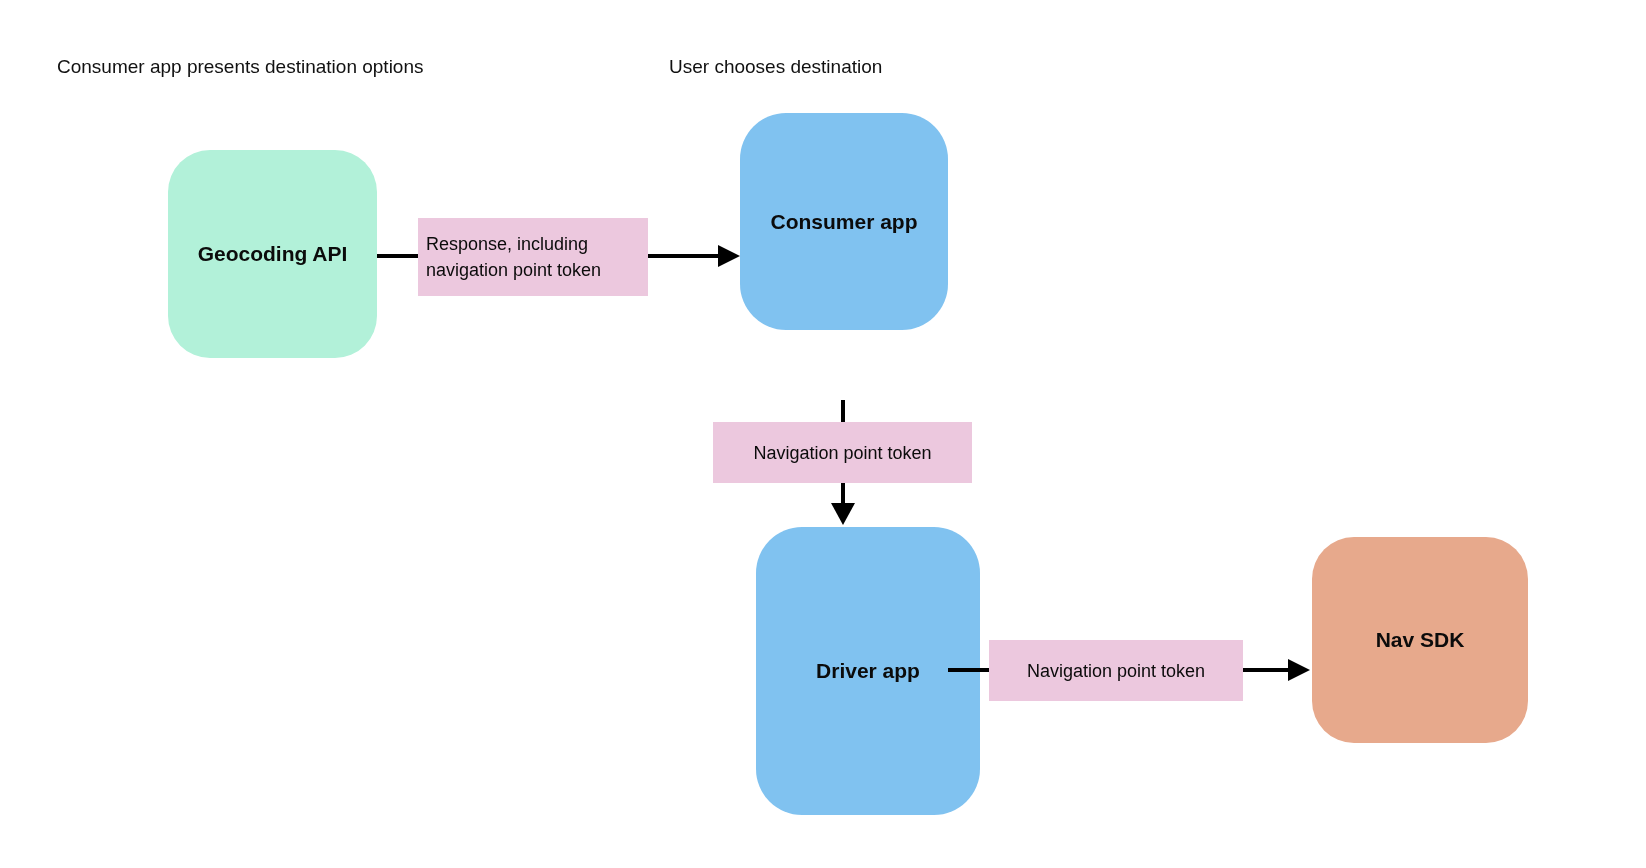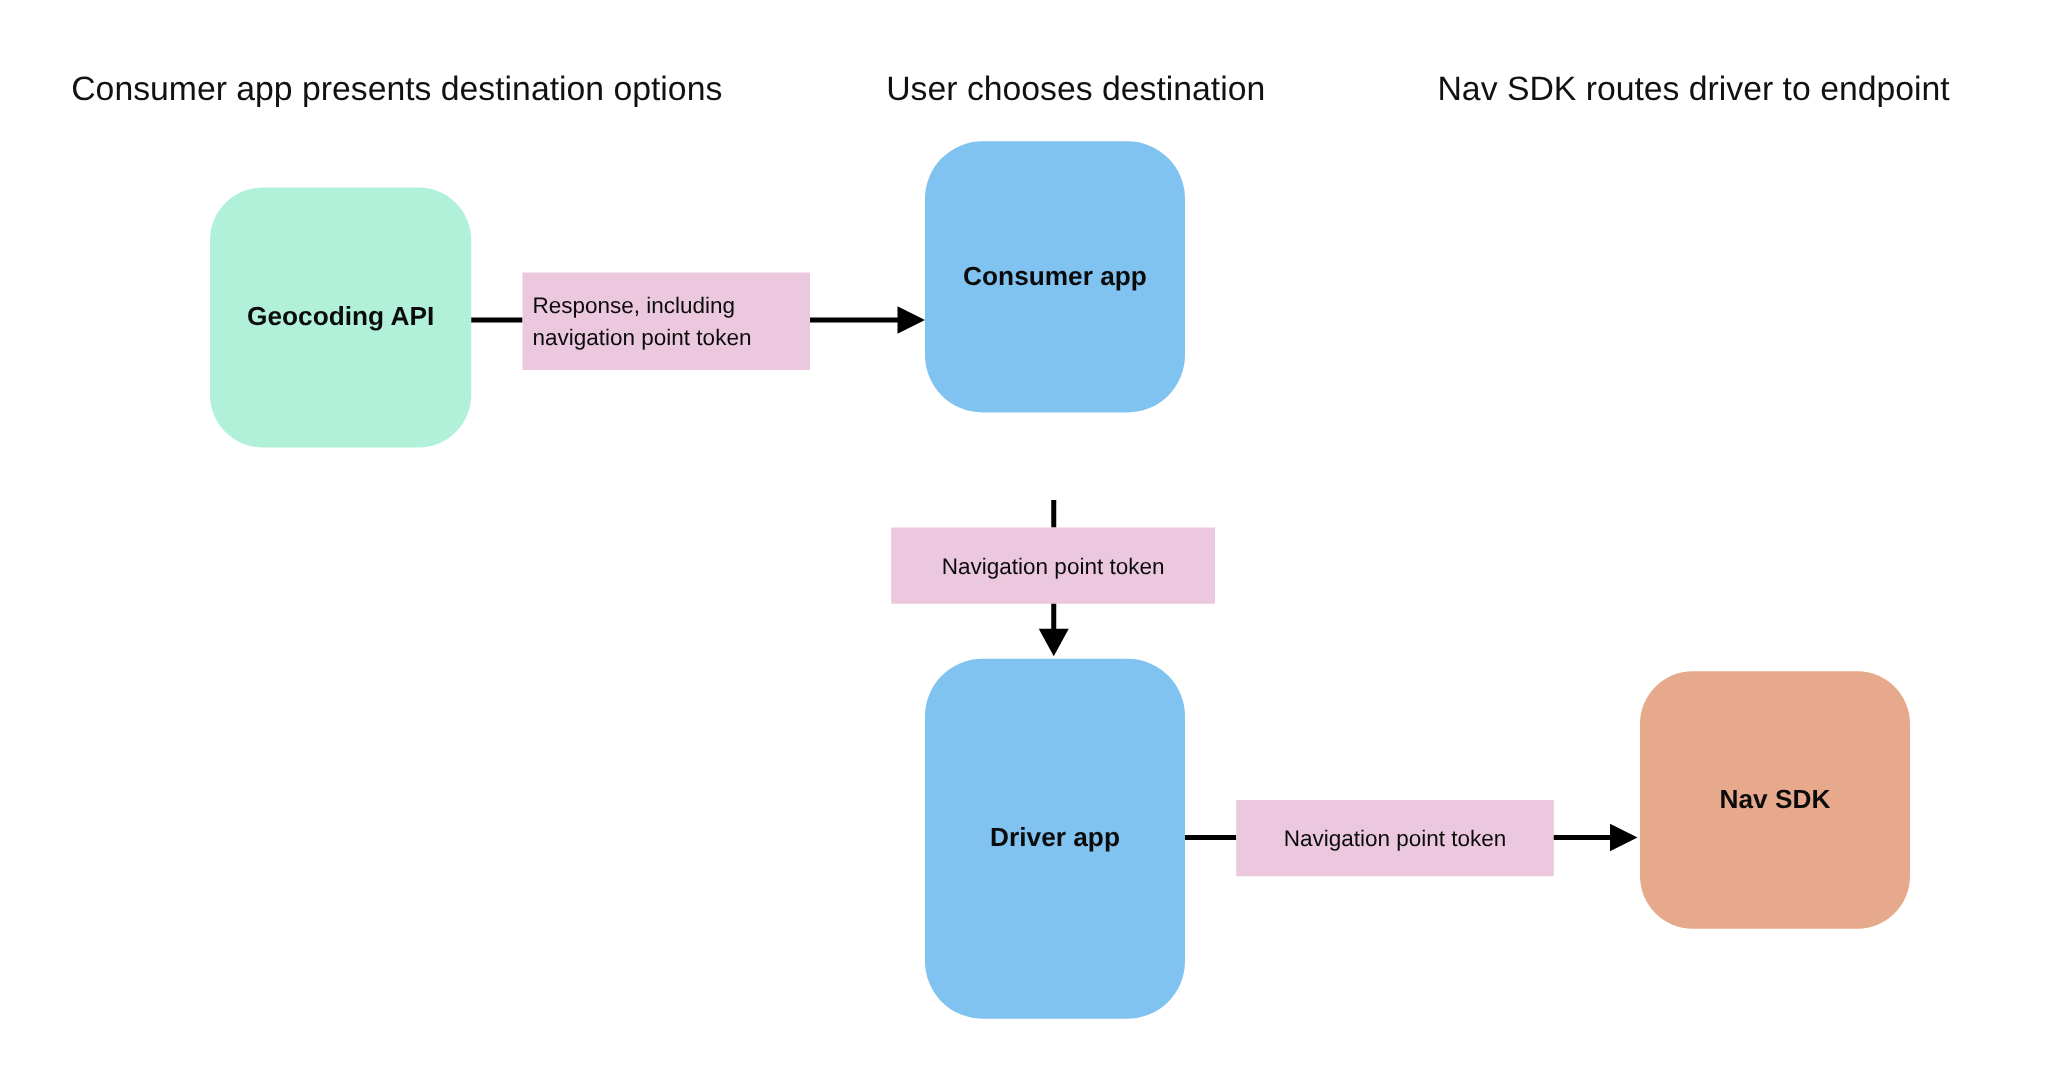--- a/index.html
+++ b/index.html
@@ -12,21 +12,21 @@
   .canvas {
     position: relative;
     width: 1646px;
     height: 868px;
     background: #ffffff;
     overflow: hidden;
   }
   .lane-header {
     position: absolute;
     top: 56px;
-    font-size: 27px;
+    font-size: 19px;
     font-weight: 400;
     color: #111111;
     white-space: nowrap;
   }
   .node {
     position: absolute;
     display: flex;
     align-items: center;
     justify-content: center;
     text-align: left;
@@ -68,32 +68,31 @@
     border-left: 12px solid transparent;
     border-right: 12px solid transparent;
   }
 </style>
 </head>
 <body>
 
 <div class="canvas">
 
   <div class="lane-header" style="left:57px;">Consumer app presents destination options</div>
-  <div class="lane-header" style="left:669px;margin-left:40px;">User chooses destination</div>
-  <div class="lane-header" style="left:1150px;">Nav SDK routes driver to endpoint</div>
+  <div class="lane-header" style="left:669px;">User chooses destination</div>
 
   <div class="node node-green" style="left:168px; top:150px; width:209px; height:208px;">
     <span>Geocoding API</span>
   </div>
 
   <div class="node node-blue" style="left:740px; top:113px; width:208px; height:217px;">
     <span>Consumer app</span>
   </div>
 
-  <div class="node node-blue" style="left:740px; top:527px; width:208px; height:288px;">
+  <div class="node node-blue" style="left:756px; top:527px; width:224px; height:288px;">
     <span>Driver app</span>
   </div>
 
   <div class="node node-orange" style="left:1312px; top:537px; width:216px; height:206px;">
     <span>Nav SDK</span>
   </div>
 
   <div class="edge-line" style="left:377px; top:254px; width:41px; height:4px;"></div>
   <div class="edge-label" style="left:418px; top:218px; width:230px; height:78px; padding:0 8px; box-sizing:border-box;">
     <span>Response, including navigation point token</span>

